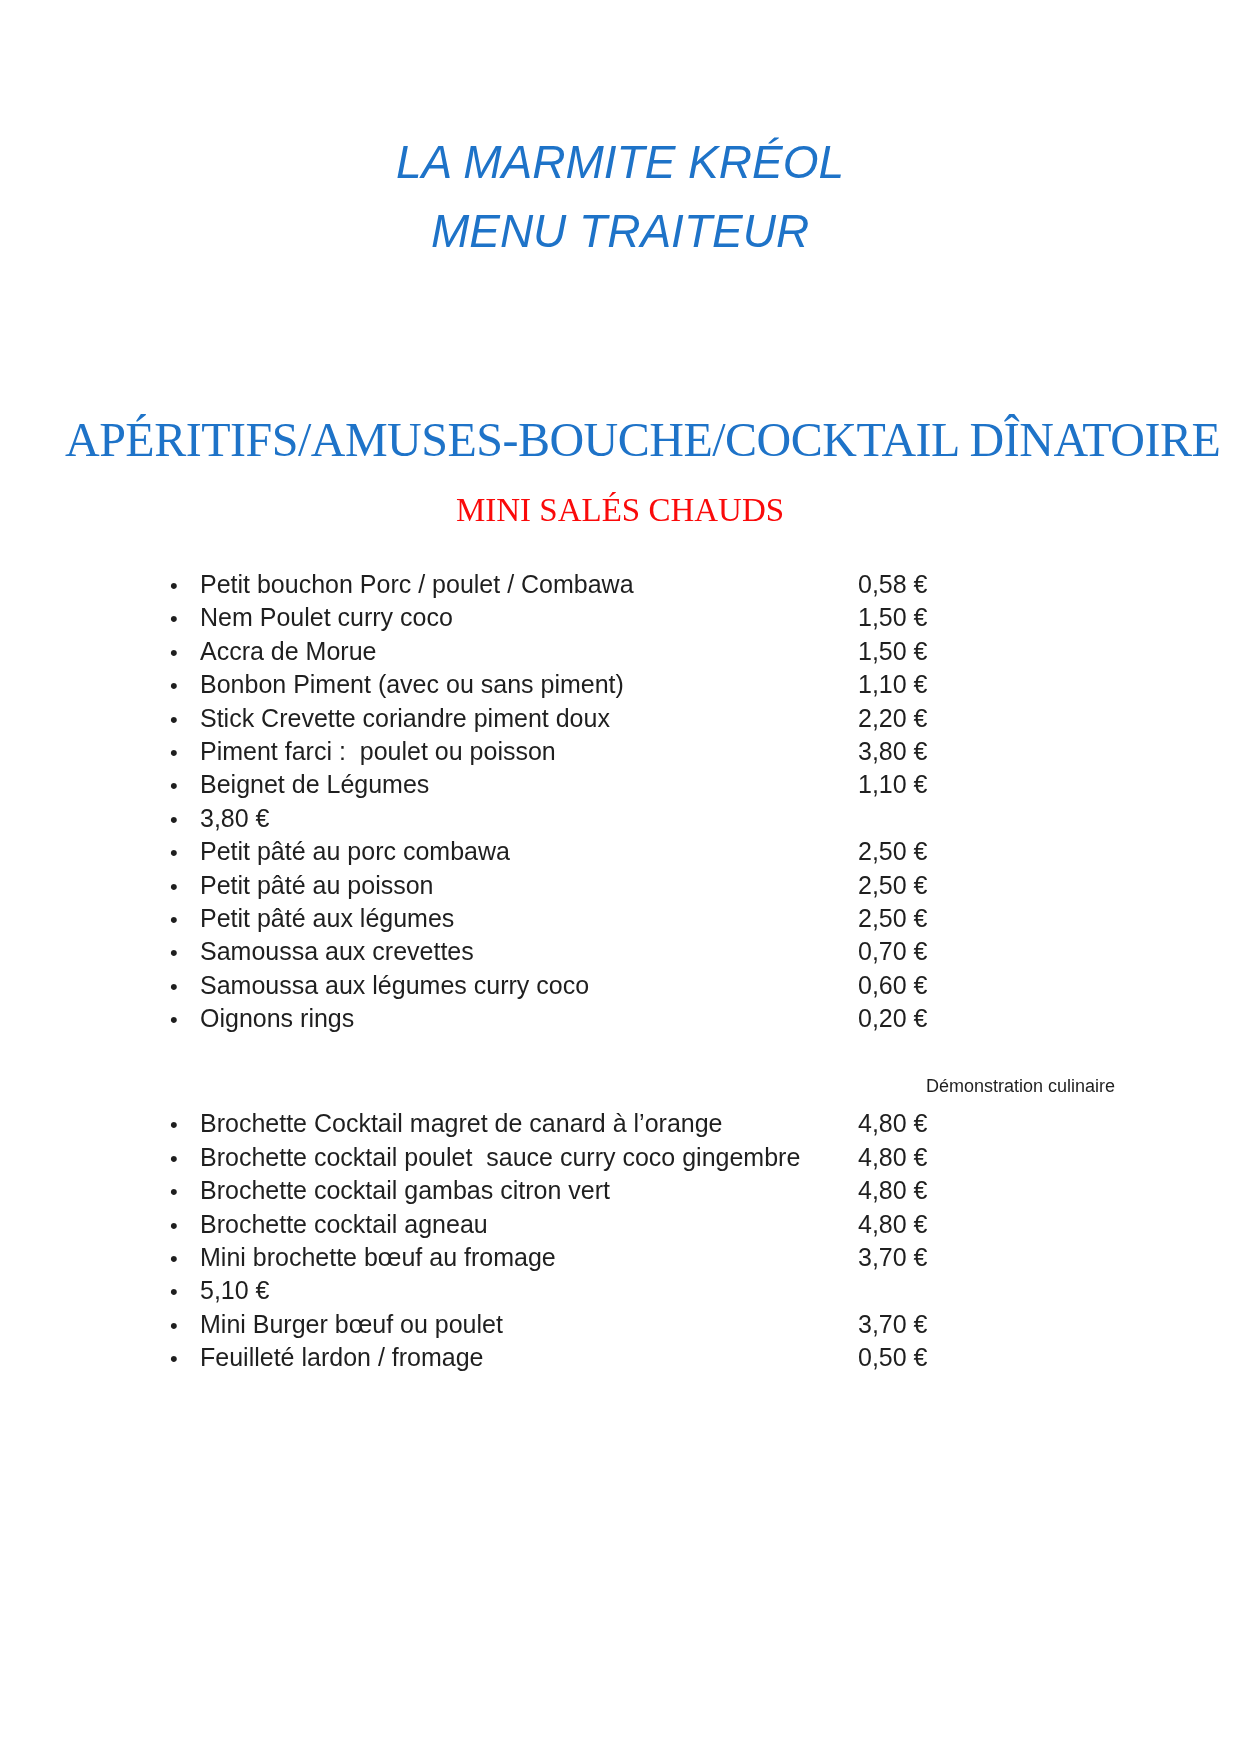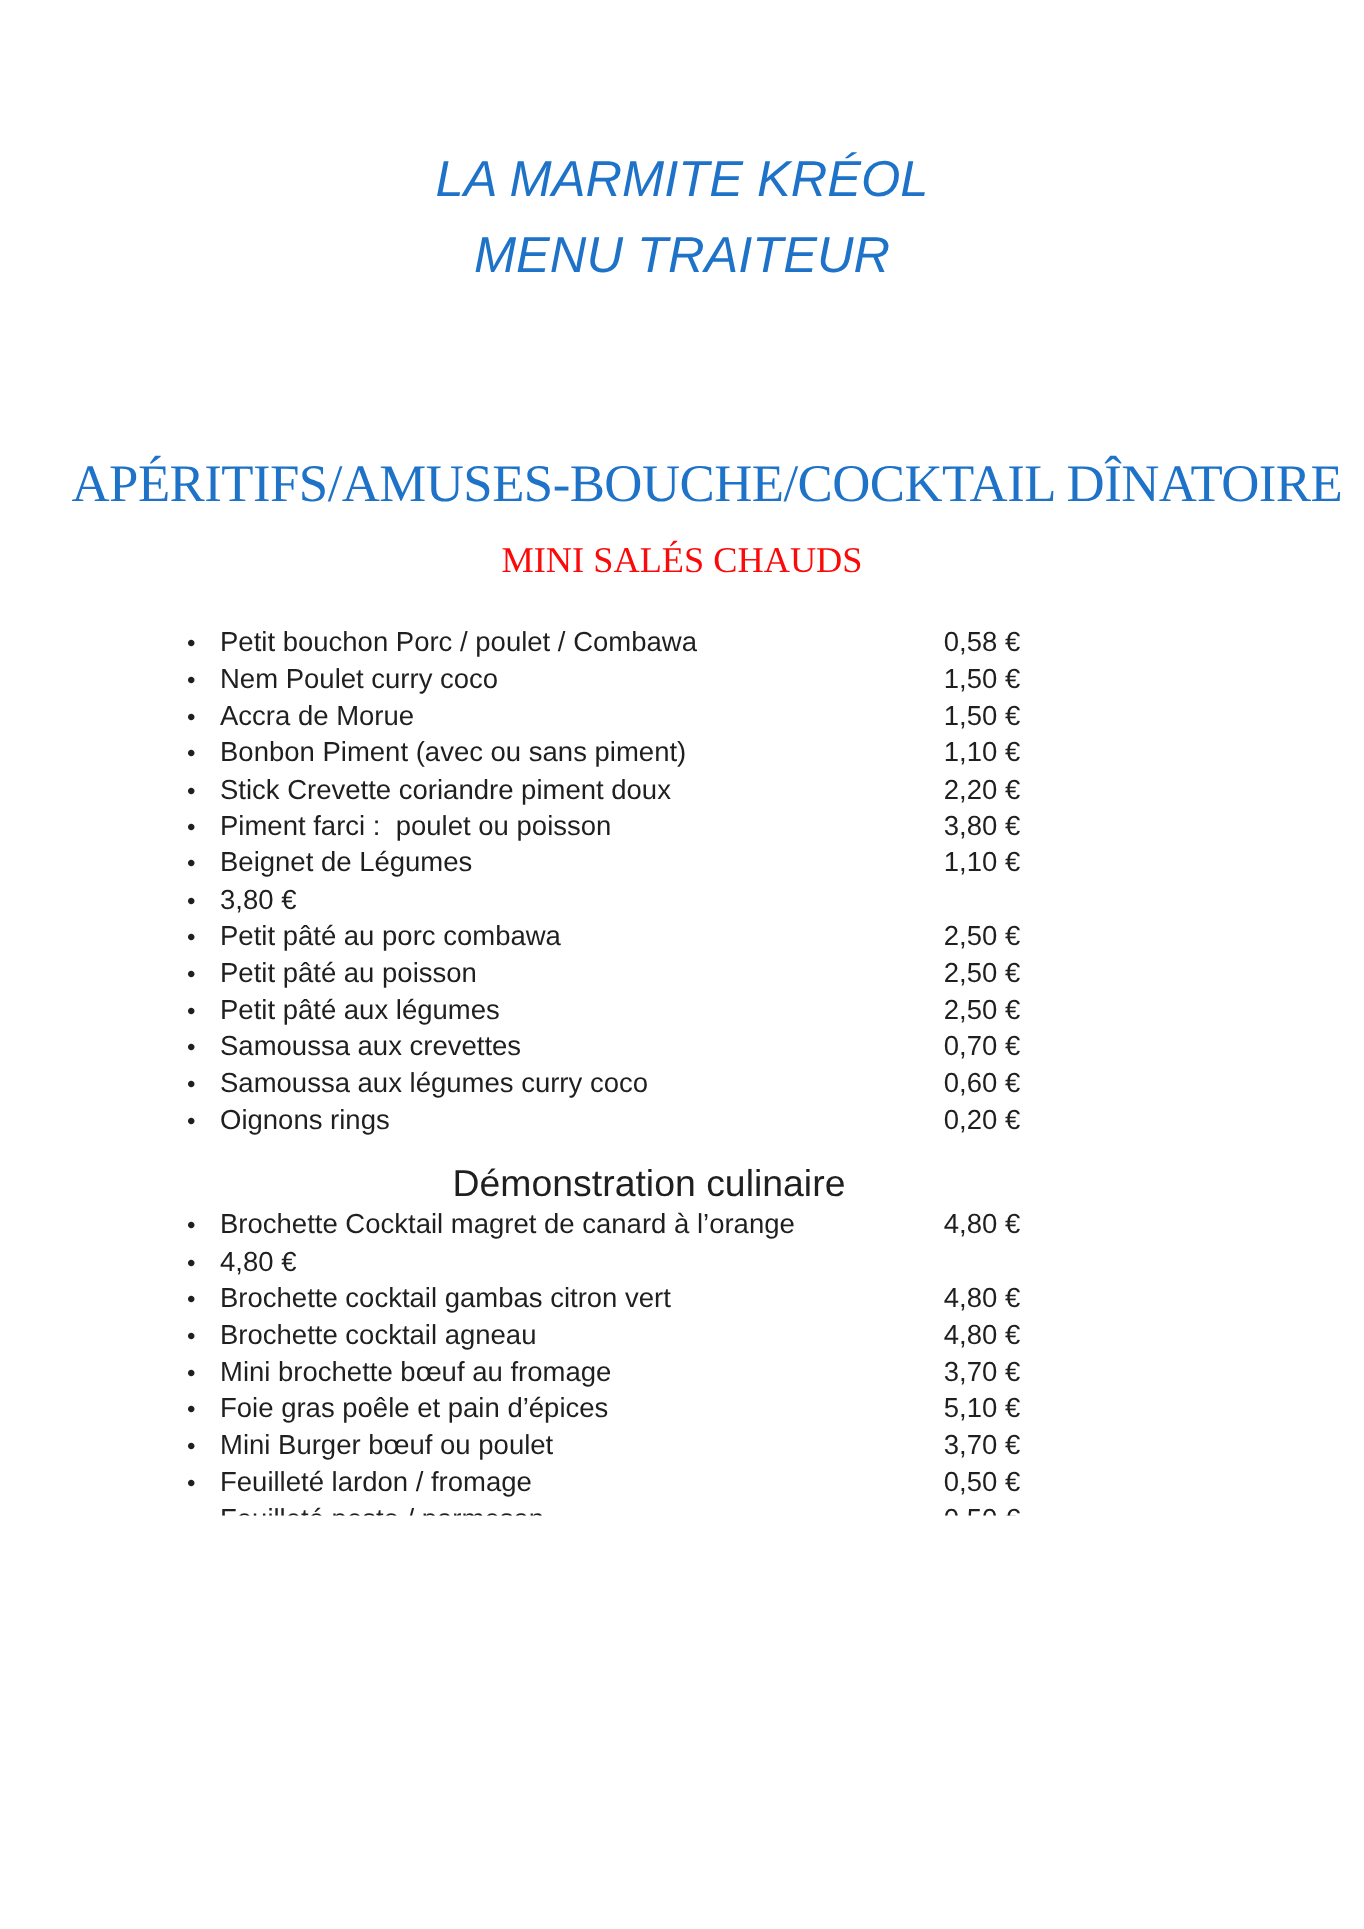--- a/index.html
+++ b/index.html
@@ -71,25 +71,25 @@
   }
   .item-name {
     flex: none;
     width: 658px;
     overflow: visible;
   }
   .item-price {
     flex: none;
   }
   .group-heading {
-    margin: 26px 0 0 0;
+    margin: 36px 0 0 0;
     width: 1050px;
-    text-align: center;
+    text-align: right;
     color: var(--text);
-    font-size: 34px;
+    font-size: 18px;
     line-height: 30px;
   }
   .menu-list.second { margin-top: 6px; }
 </style>
 </head>
 <body>
 
 <div class="page">
 
   <h1 class="doc-title">
@@ -115,23 +115,23 @@
       <li><span class="bullet">•</span><span class="item-name">Petit pâté aux légumes</span><span class="item-price">2,50 €</span></li>
       <li><span class="bullet">•</span><span class="item-name">Samoussa aux crevettes</span><span class="item-price">0,70 €</span></li>
       <li><span class="bullet">•</span><span class="item-name">Samoussa aux légumes curry coco</span><span class="item-price">0,60 €</span></li>
       <li><span class="bullet">•</span><span class="item-name">Oignons rings</span><span class="item-price">0,20 €</span></li>
     </ul>
 
   <div class="group-heading">Démonstration culinaire</div>
 
   <ul class="menu-list second">
       <li><span class="bullet">•</span><span class="item-name">Brochette Cocktail magret de canard à l’orange</span><span class="item-price">4,80 €</span></li>
-      <li><span class="bullet">•</span><span class="item-price">4,80 €</span></li>
+      <li><span class="bullet">•</span><span class="item-name">Brochette cocktail poulet  sauce curry coco gingembre</span><span class="item-price">4,80 €</span></li>
       <li><span class="bullet">•</span><span class="item-name">Brochette cocktail gambas citron vert</span><span class="item-price">4,80 €</span></li>
       <li><span class="bullet">•</span><span class="item-name">Brochette cocktail agneau</span><span class="item-price">4,80 €</span></li>
       <li><span class="bullet">•</span><span class="item-name">Mini brochette bœuf au fromage</span><span class="item-price">3,70 €</span></li>
-      <li><span class="bullet">•</span><span class="item-name">Foie gras poêle et pain d’épices</span><span class="item-price">5,10 €</span></li>
+      <li><span class="bullet">•</span><span class="item-price">5,10 €</span></li>
       <li><span class="bullet">•</span><span class="item-name">Mini Burger bœuf ou poulet</span><span class="item-price">3,70 €</span></li>
       <li><span class="bullet">•</span><span class="item-name">Feuilleté lardon / fromage</span><span class="item-price">0,50 €</span></li>
       <li><span class="bullet">•</span><span class="item-name">Feuilleté pesto / parmesan</span><span class="item-price">0,50 €</span></li>
     </ul>
 
 </div>
 
 </body></html>

